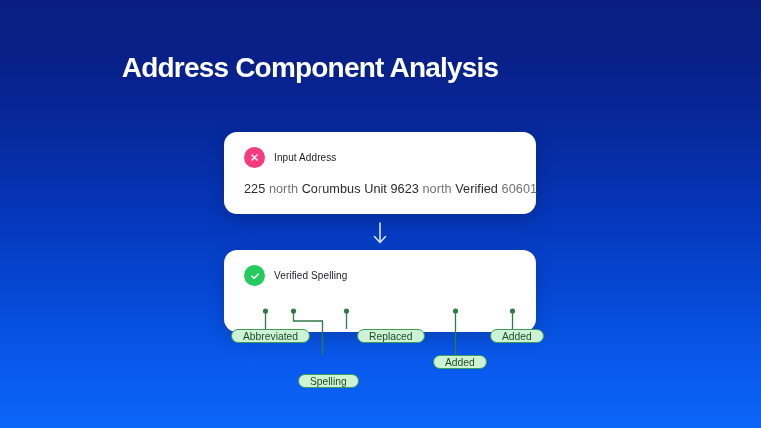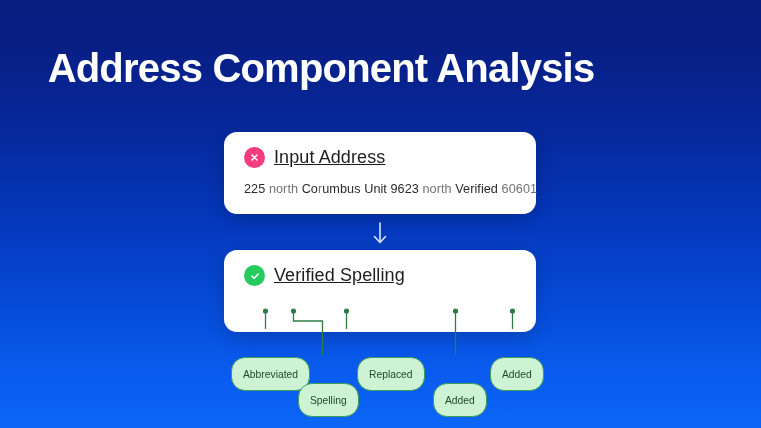--- a/index.html
+++ b/index.html
@@ -22,26 +22,26 @@
   }
   #stage {
     position: relative;
     width: 761px;
     height: 428px;
   }
 
   
   .page-title {
     position: absolute;
-    left: 11px;
+    left: 0;
     top: 44px;
     width: 620px;
     text-align: center;
     color: #ffffff;
-    font-size: 40px;
+    font-size: 28px;
     font-weight: bold;
     letter-spacing: -0.8px;
     line-height: 48px;
     white-space: nowrap;
   }
 
   
   .card {
     position: absolute;
     background: #ffffff;
@@ -75,26 +75,25 @@
     border-radius: 50%;
     display: flex;
     align-items: center;
     justify-content: center;
     flex: 0 0 auto;
   }
   .badge svg { display: block; }
   .badge-error { background: #f63b7e; }
   .badge-ok    { background: #26cb5f; }
   .card-title {
-    font-size: 18px;
+    font-size: 10px;
     color: #1d1d22;
     font-weight: normal;
     letter-spacing: 0.1px;
     white-space: nowrap;
-    text-decoration: underline;
   }
 
   .addr-line {
     position: absolute;
     left: 20px;
     top: 50px;
     font-size: 12.7px;
     color: #2a2a30;
     white-space: nowrap;
     letter-spacing: 0.05px;
@@ -121,28 +120,27 @@
     pointer-events: none;
   }
 
   .pill {
     position: absolute;
     background: #cdf3d4;
     border: 1px solid #3c9c58;
     border-radius: 14px;
     color: #1f4a2c;
     font-size: 10.3px;
-    height: 34px;
+    height: 14px;
     display: flex;
     align-items: center;
     justify-content: center;
     white-space: nowrap;
     padding: 0 11px;
     box-sizing: border-box;
-    margin-top: 28px;
   }
 </style>
 </head>
 <body>
 
 <div id="stage">
 
   <div class="page-title">Address Component Analysis</div>
 
   <div class="card" id="input-card">
@@ -191,21 +189,21 @@
       <circle cx="265.5" cy="311" r="2.6"></circle>
       <circle cx="293.5" cy="311" r="2.6"></circle>
       <circle cx="346.5" cy="311" r="2.6"></circle>
       <circle cx="455.5" cy="311" r="2.6"></circle>
       <circle cx="512.5" cy="311" r="2.6"></circle>
     </g>
   </svg>
 
   <div class="pill" style="left:231px; top:329px;">Abbreviated</div>
 
-  <div class="pill" style="left:298px; top:355px;">Spelling</div>
+  <div class="pill" style="left:298px; top:374px;">Spelling</div>
 
   <div class="pill" style="left:357px; top:329px;text-align:right;">Replaced</div>
 
   <div class="pill" style="left:433px; top:355px;">Added</div>
 
   <div class="pill" style="left:490px; top:329px;">Added</div>
 
 </div>
 
 </body></html>

